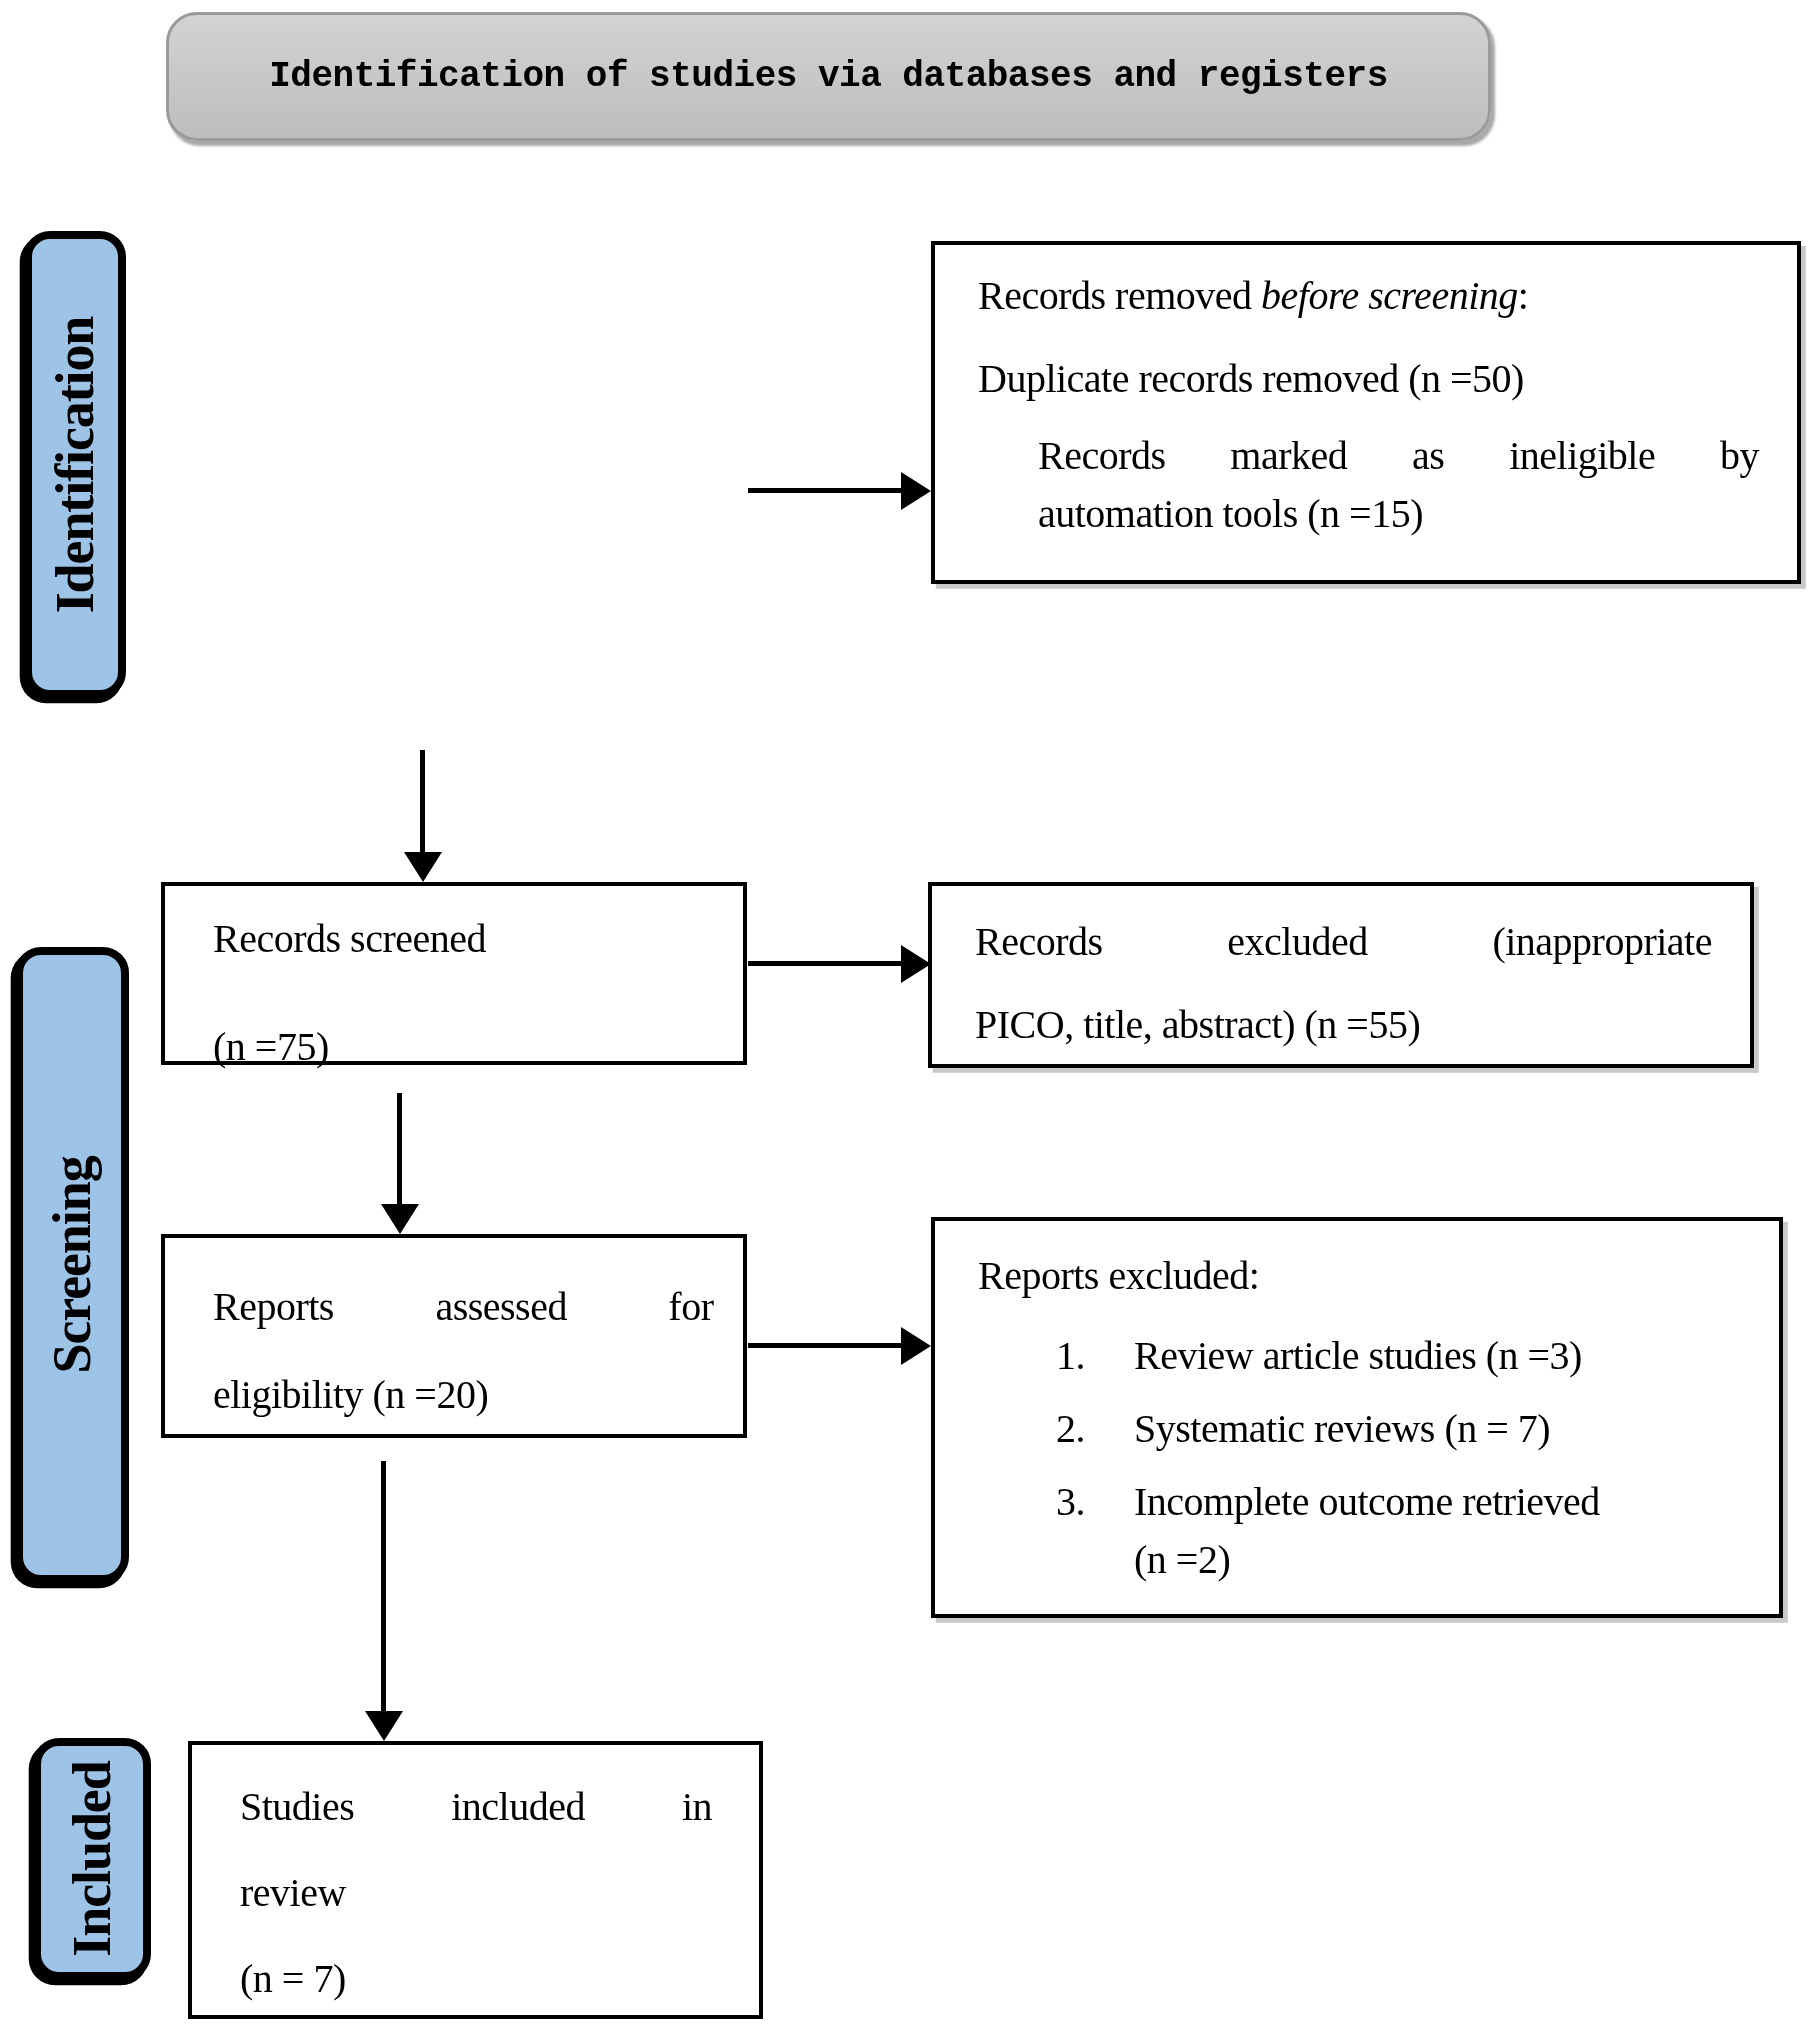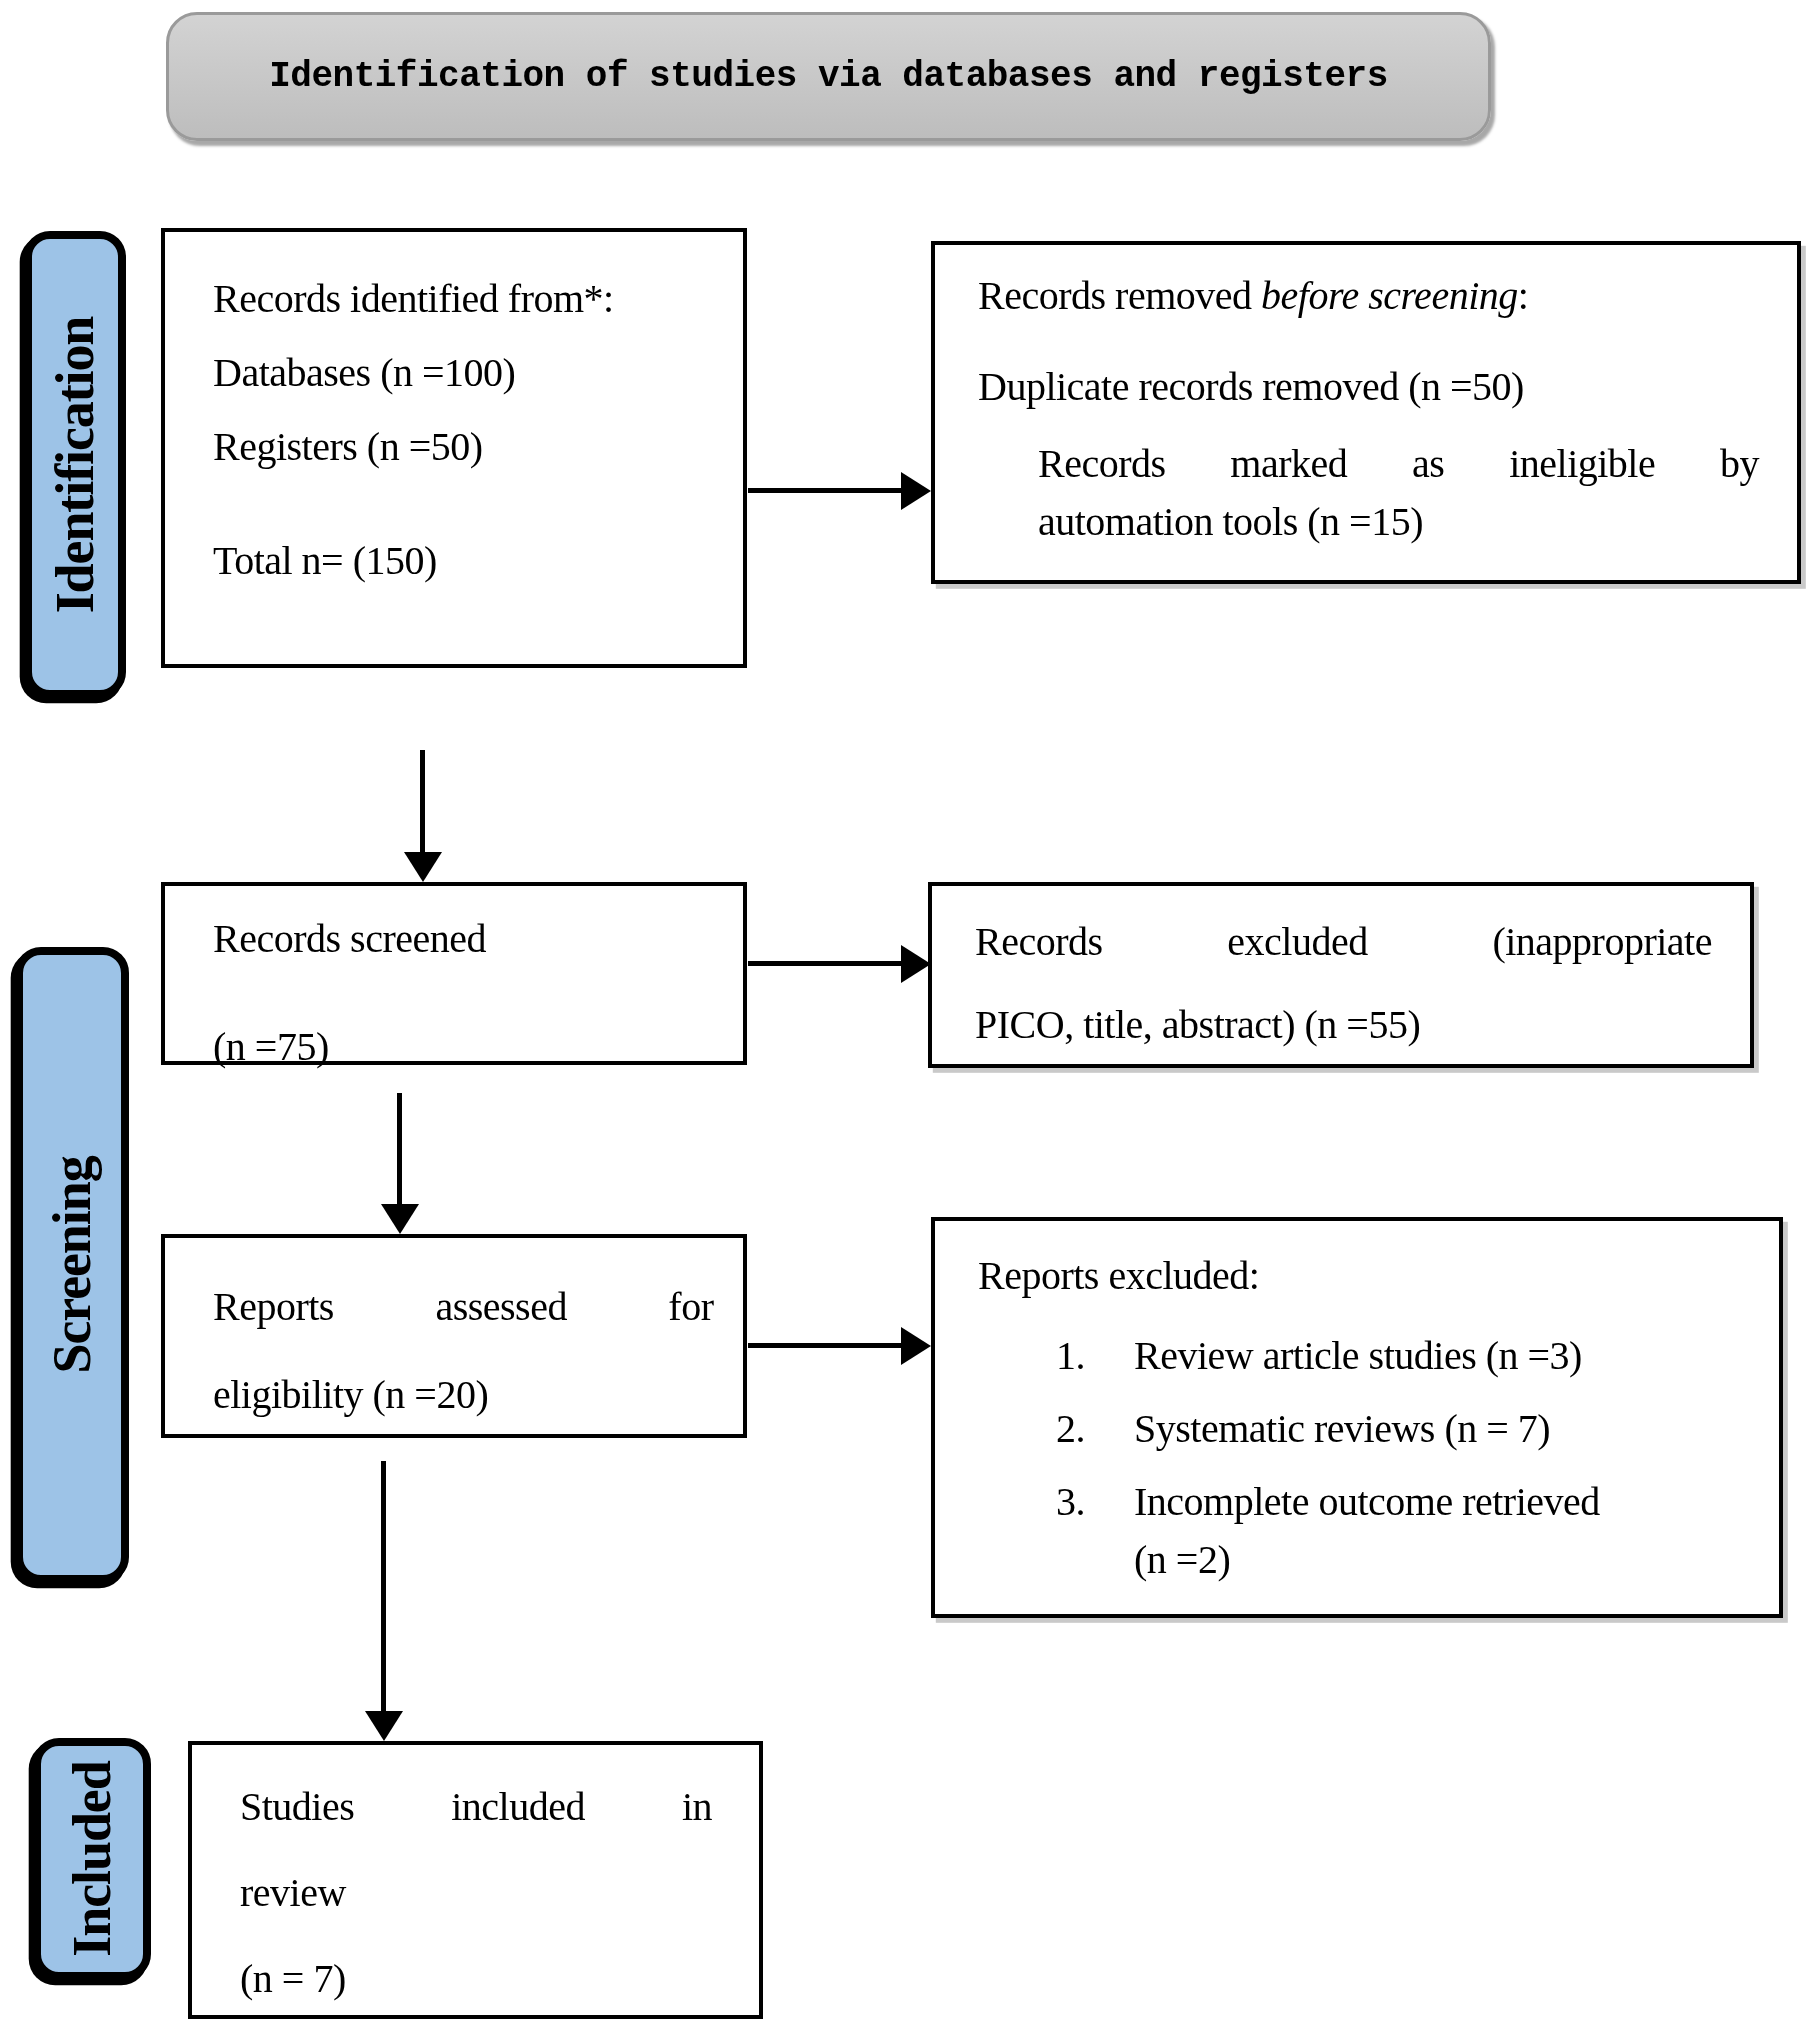--- a/index.html
+++ b/index.html
@@ -39,21 +39,21 @@
   #rbox-removed  {left:931px;top:241px;width:870px;height:343px;padding:21.5px 38px 0 43px;}
   #box-screened  {left:161px;top:882px;width:586px;height:183px;padding:24px 29.5px 0 48px;}
   #rbox-excluded {left:928px;top:882px;width:826px;height:186px;padding:27px 38px 0 43px;}
   #box-assessed  {left:161px;top:1234px;width:586px;height:204px;padding:40px 29.5px 0 48px;}
   #rbox-reports  {left:931px;top:1217px;width:852px;height:401px;padding:26px 38px 0 43px;}
   #box-included  {left:188px;top:1741px;width:575px;height:278px;padding:33px 47px 0 48px;}
 
   .ind{margin-left:60px;}
   #box-identified p{margin-bottom:16px;}
   #box-identified .total{margin-top:56px;}
-  #rbox-removed .lead{margin-bottom:33px;}
+  #rbox-removed .lead{margin-bottom:25px;}
   #rbox-removed .item{margin-bottom:19.3px;}
   #box-screened .gap{margin-bottom:50px;}
   #rbox-excluded .gap{margin-bottom:25px;}
   #box-assessed .gap{margin-bottom:30px;}
   #box-included .gap{margin-bottom:28px;}
 
   
   .wjust{display:flex;justify-content:space-between;}
 
   
@@ -94,26 +94,20 @@
   <div class="side" id="side-identification">
     <span class="rot">Identification</span>
   </div>
   <div class="side" id="side-screening">
     <span class="rot">Screening</span>
   </div>
   <div class="side" id="side-included">
     <span class="rot">Included</span>
   </div>
 
-  <div class="bx" id="box-identified">
-    <p>Records identified from*:</p>
-    <p class="ind">Databases (n =100)</p>
-    <p class="ind">Registers (n =50)</p>
-    <p class="ind total">Total n= (150)</p>
-  </div>
 
   <div class="bx rshadow" id="rbox-removed">
     <p class="lead"><span>Records removed </span><i>before screening</i><span>:</span></p>
     <p class="ind item">Duplicate records removed (n =50)</p>
     <div class="ind">
       <div class="wjust">
           <span>Records</span>
           <span>marked</span>
           <span>as</span>
           <span>ineligible</span>

